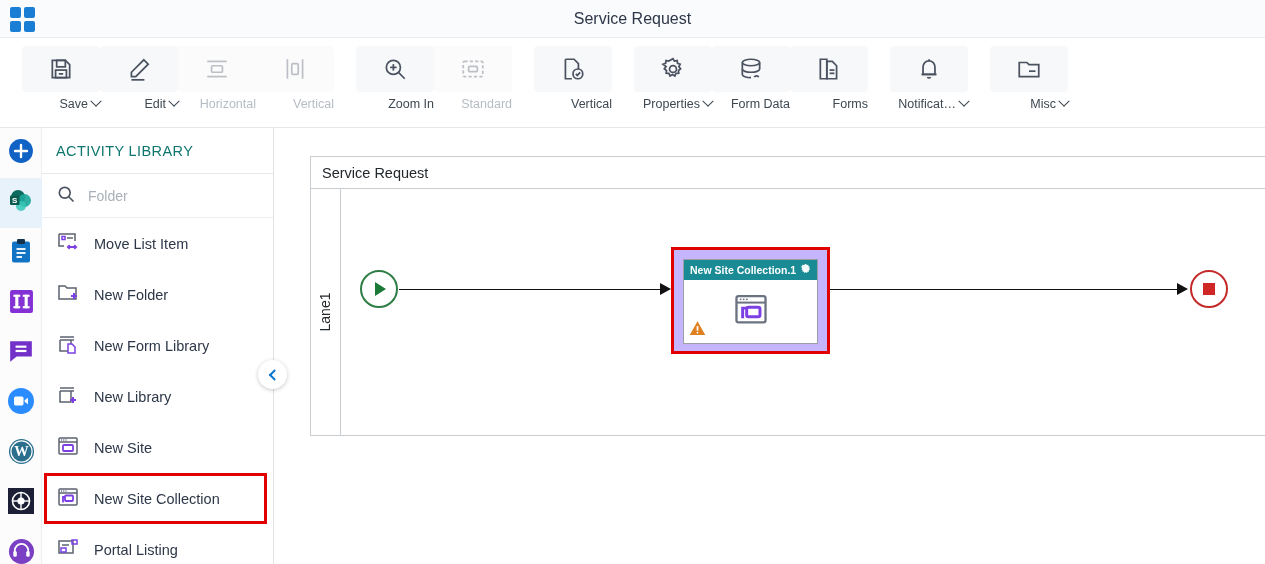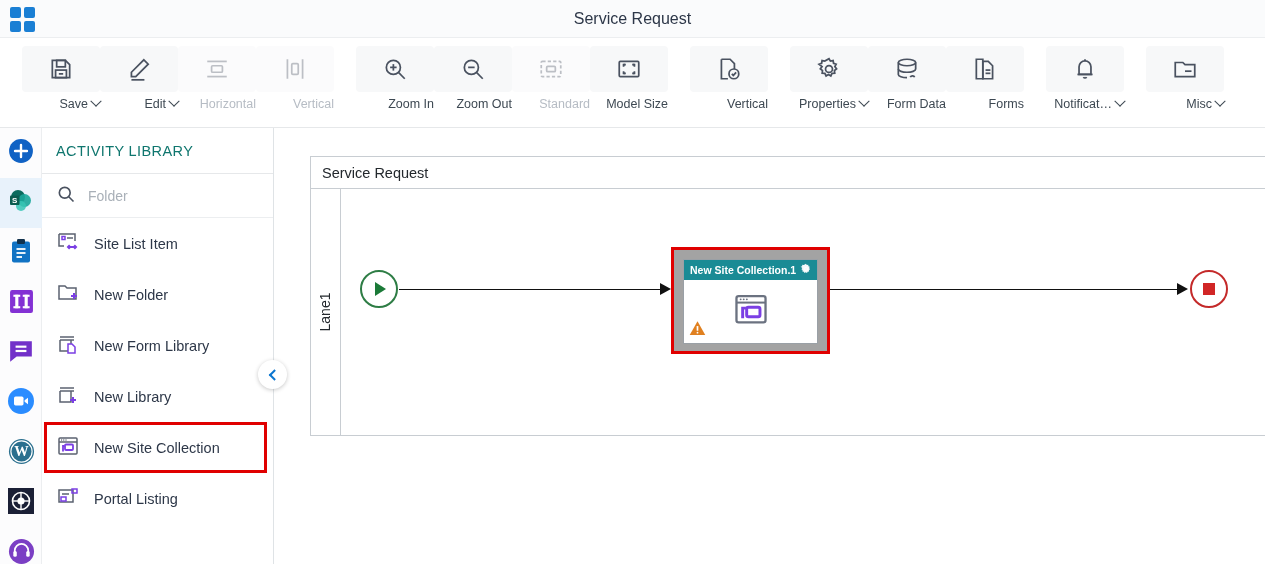--- a/index.html
+++ b/index.html
@@ -206,21 +206,21 @@
     border-left: 11px solid #111;
     border-top: 6.5px solid transparent;
     border-bottom: 6.5px solid transparent;
   }
 
   
   .task-wrap {
     position: absolute; left: 330px; top: 58px;
     width: 159px; height: 107px;
     border: 3px solid #e00000;
-    background: #a3a3a3;
+    background: #c4b5fd;
     cursor: pointer;
   }
   .task-inner {
     position: absolute; left: 9px; top: 9px;
     width: 135px; height: 85px;
     border: 1px solid #9aa0a6;
     background: #ffffff;
   }
   .task-title {
     height: 20px; background: #1a8b95;
@@ -317,57 +317,33 @@
           <line x1="15.2" y1="15.2" x2="21" y2="21"></line>
         <line x1="7.5" y1="10.5" x2="13.5" y2="10.5"></line>
           <line x1="10.5" y1="7.5" x2="10.5" y2="13.5"></line>
       </svg>
     </div>
     <div class="tb-label">
       <span>Zoom In</span>
     </div>
   </div>
 
-  <div class="tb-btn">
-    <div class="tb-icon-wrap">
-      <svg width="26" height="26" viewBox="0 0 24 24" fill="none" stroke="#4a5260" stroke-width="1.6">
-        <circle cx="10.5" cy="10.5" r="6.5"></circle>
-          <line x1="15.2" y1="15.2" x2="21" y2="21"></line>
-        <line x1="7.5" y1="10.5" x2="13.5" y2="10.5"></line>
-      </svg>
-    </div>
-    <div class="tb-label">
-      <span>Zoom Out</span>
-    </div>
-  </div>
 
   <div class="tb-btn disabled">
     <div class="tb-icon-wrap">
       <svg width="26" height="26" viewBox="0 0 24 24" fill="none" stroke="#4a5260" stroke-width="1.6" stroke-dasharray="3 2">
         <rect x="3" y="5" width="18" height="14" rx="1"></rect>
         <rect x="8" y="9.5" width="8" height="5" rx="1" stroke-dasharray="0"></rect>
       </svg>
     </div>
     <div class="tb-label">
       <span>Standard</span>
     </div>
   </div>
 
-  <div class="tb-btn">
-    <div class="tb-icon-wrap">
-      <svg width="26" height="26" viewBox="0 0 24 24" fill="none" stroke="#4a5260" stroke-width="1.6">
-        <rect x="3" y="5" width="18" height="14" rx="1"></rect>
-        <path d="M7 8.5V8h1.5M7 15.5V16h1.5M17 8.5V8h-1.5M17 15.5V16h-1.5"></path>
-        <path d="M7 8v2M7 16v-2M17 8v2M17 16v-2M7 8h2M7 16h2M17 8h-2M17 16h-2"></path>
-      </svg>
-    </div>
-    <div class="tb-label">
-      <span>Model Size</span>
-    </div>
-  </div>
 
   <div class="tb-sep"></div>
 
   <div class="tb-btn">
     <div class="tb-icon-wrap">
       <svg width="26" height="26" viewBox="0 0 24 24" fill="none" stroke="#4a5260" stroke-width="1.6">
         <path d="M5 3h8l4 4v5"></path>
           <path d="M5 3v18h6"></path>
         <circle cx="16.5" cy="16.5" r="4.5"></circle>
           <path d="M14.6 16.5l1.4 1.4 2.6-2.8"></path>
@@ -577,21 +553,21 @@
       <span>
         <svg width="24" height="24" viewBox="0 0 24 24" fill="none" stroke="#5b6270" stroke-width="1.5">
           <path d="M3 4h16v7"></path>
             <path d="M3 4v12h5"></path>
           <rect x="6" y="6.5" width="3" height="3" stroke="#7b3fe4"></rect>
           <line x1="11" y1="8" x2="17" y2="8"></line>
           <path d="M12 17h8" stroke="#7b3fe4" stroke-width="2"></path>
           <path d="M13.8 15.2L12 17l1.8 1.8M18.2 15.2L20 17l-1.8 1.8" stroke="#7b3fe4" stroke-width="2"></path>
         </svg>
       </span>
-      <span class="sb-label">Site List Item</span>
+      <span class="sb-label">Move List Item</span>
     </div>
 
     <div class="sb-item">
       <span>
         <svg width="24" height="24" viewBox="0 0 24 24" fill="none" stroke="#5b6270" stroke-width="1.5">
           <path d="M3 5h6l2 2h9v11H3z"></path>
           <path d="M15 15h6M18 12v6" stroke="#7b3fe4" stroke-width="2"></path>
         </svg>
       </span>
       <span class="sb-label">New Folder</span>
@@ -614,20 +590,33 @@
         <svg width="24" height="24" viewBox="0 0 24 24" fill="none" stroke="#5b6270" stroke-width="1.5">
           <path d="M4 5h14"></path>
             <path d="M4 8h14"></path>
           <path d="M4 8v11h11V8"></path>
           <path d="M14 17h6M17 14v6" stroke="#7b3fe4" stroke-width="2"></path>
         </svg>
       </span>
       <span class="sb-label">New Library</span>
     </div>
 
+    <div class="sb-item">
+      <span>
+        <svg width="24" height="24" viewBox="0 0 24 24" fill="none" stroke="#7b3fe4" stroke-width="1.5">
+          <rect x="3" y="4" width="18" height="16" rx="1" stroke="#5b6270"></rect>
+          <line x1="3" y1="8" x2="21" y2="8" stroke="#5b6270"></line>
+          <circle cx="5.6" cy="6" r="0.7" fill="#5b6270" stroke="none"></circle>
+          <circle cx="7.8" cy="6" r="0.7" fill="#5b6270" stroke="none"></circle>
+          <circle cx="10" cy="6" r="0.7" fill="#5b6270" stroke="none"></circle>
+          <rect x="7" y="11" width="10" height="6" rx="1" stroke-width="1.8"></rect>
+        </svg>
+      </span>
+      <span class="sb-label">New Site</span>
+    </div>
 
     <div class="sb-item highlight">
       <span>
         <svg width="24" height="24" viewBox="0 0 24 24" fill="none" stroke="#7b3fe4" stroke-width="1.5">
           <rect x="3" y="4" width="18" height="16" rx="1" stroke="#5b6270"></rect>
           <line x1="3" y1="8" x2="21" y2="8" stroke="#5b6270"></line>
           <circle cx="5.6" cy="6" r="0.7" fill="#5b6270" stroke="none"></circle>
           <circle cx="7.8" cy="6" r="0.7" fill="#5b6270" stroke="none"></circle>
           <circle cx="10" cy="6" r="0.7" fill="#5b6270" stroke="none"></circle>
           <rect x="9" y="10.5" width="8" height="5.5" rx="1" stroke-width="1.8"></rect>

